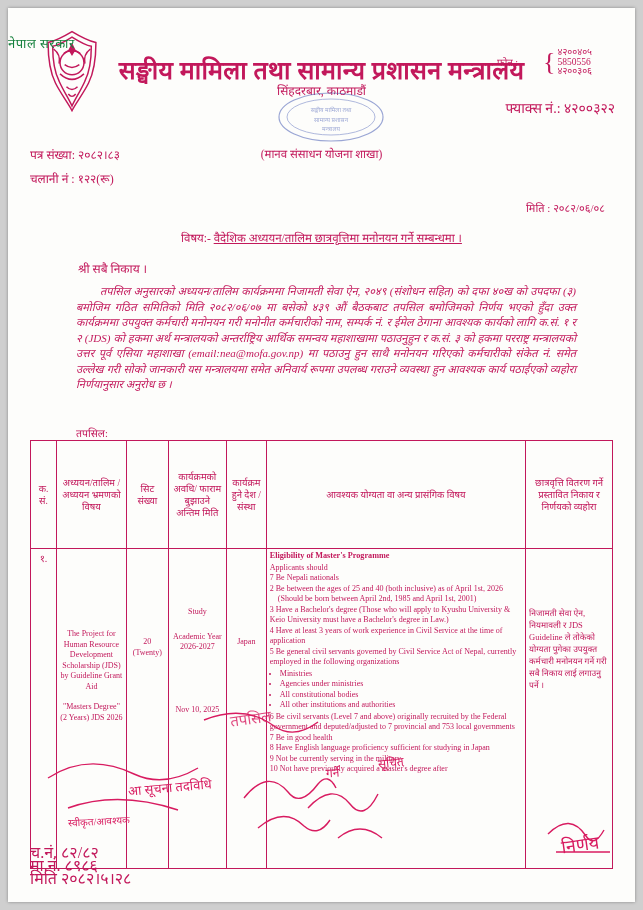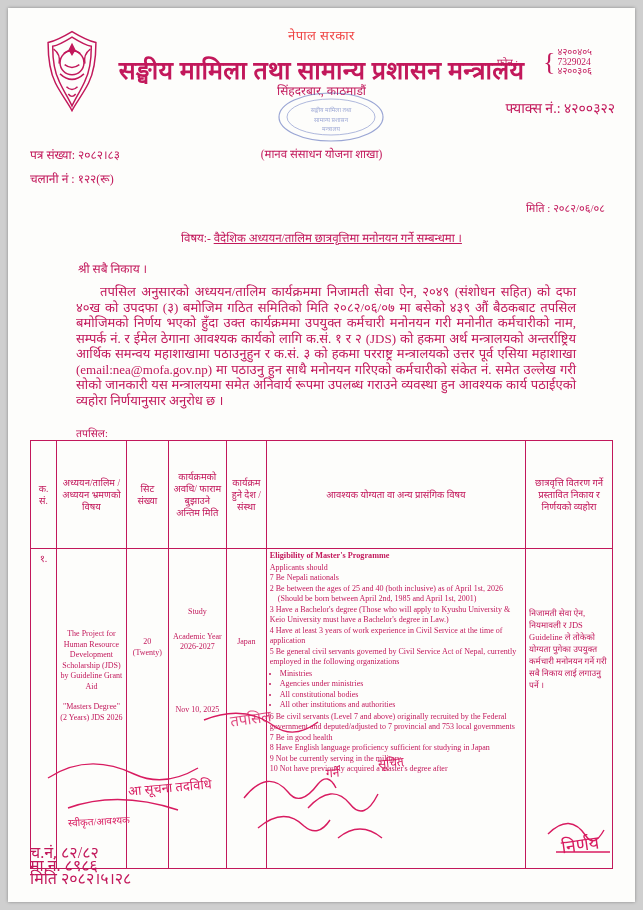--- a/index.html
+++ b/index.html
@@ -17,22 +17,22 @@
     background: #fdfdfb;
     box-shadow: 0 0 3px rgba(0,0,0,.35);
     overflow: hidden;
   }
   
   .emblem {
     position:absolute; left:18px; top:18px; width:92px; height:92px;
   }
   .emblem svg { width:100%; height:100%; }
   .gov-line {
-    position:absolute; left:0; right:0; top:18px;
-    text-align:center; font-size:13px; color:#ef4444; letter-spacing:.5px;
+    position:absolute; left:0; right:0; top:26px;
+    text-align:left; font-size:13px; color:#15803d; letter-spacing:.5px;
   }
   .ministry {
     position:absolute; left:0; right:0; top:44px;
     text-align:center; font-size:25px; font-weight:bold; color:#c2185b;
     letter-spacing:.3px;
   }
   .place {
     position:absolute; left:0; right:0; top:74px;
     text-align:center; font-size:12px; color:#c2185b;
   }
@@ -59,21 +59,21 @@
   .miti { position:absolute; right:30px; top:192px; font-size:11px; color:#c2185b; }
   
   .subject {
     position:absolute; left:0; right:0; top:222px; text-align:center;
     font-size:11.5px; color:#c2185b;
   }
   .subject u { text-decoration: underline; }
   .to { position:absolute; left:70px; top:252px; font-size:12px; color:#c2185b; }
   .body-text {
     position:absolute; left:68px; top:276px; width:500px;
-    font-size:13px; line-height:15.5px; color:#c2185b; text-align:justify;
+    font-size:11px; line-height:15.5px; color:#c2185b; text-align:justify;font-style:italic;
   }
   .body-text p { margin:0 0 2px 0; text-indent:24px; }
   .tapsil { position:absolute; left:68px; top:418px; font-size:10.5px; color:#c2185b; }
   
   table.main {
     position:absolute; left:22px; top:432px; width:583px;
     border-collapse:collapse; color:#c2185b;
   }
   table.main th, table.main td {
     border:1px solid #c2185b; vertical-align:top; padding:2px 3px;
@@ -139,21 +139,21 @@
   <div class="gov-line">नेपाल सरकार</div>
   <div class="ministry">सङ्घीय मामिला तथा सामान्य प्रशासन मन्त्रालय</div>
   <div class="place">सिंहदरबार, काठमाडौं</div>
 
   <div class="phonebox">
     <div class="row">
       <span class="lbl">फोन :</span>
       <span class="brace">{</span>
       <span class="nums">
         <span>४२००४०५</span>
-        <span>7329024</span>
+        <span>5850556</span>
         <span>४२००३०६</span>
       </span>
     </div>
   </div>
   <div class="fax">
     <span>फ्याक्स नं.:</span>
     <span>४२००३२२</span>
   </div>
 
   <div class="seal">

